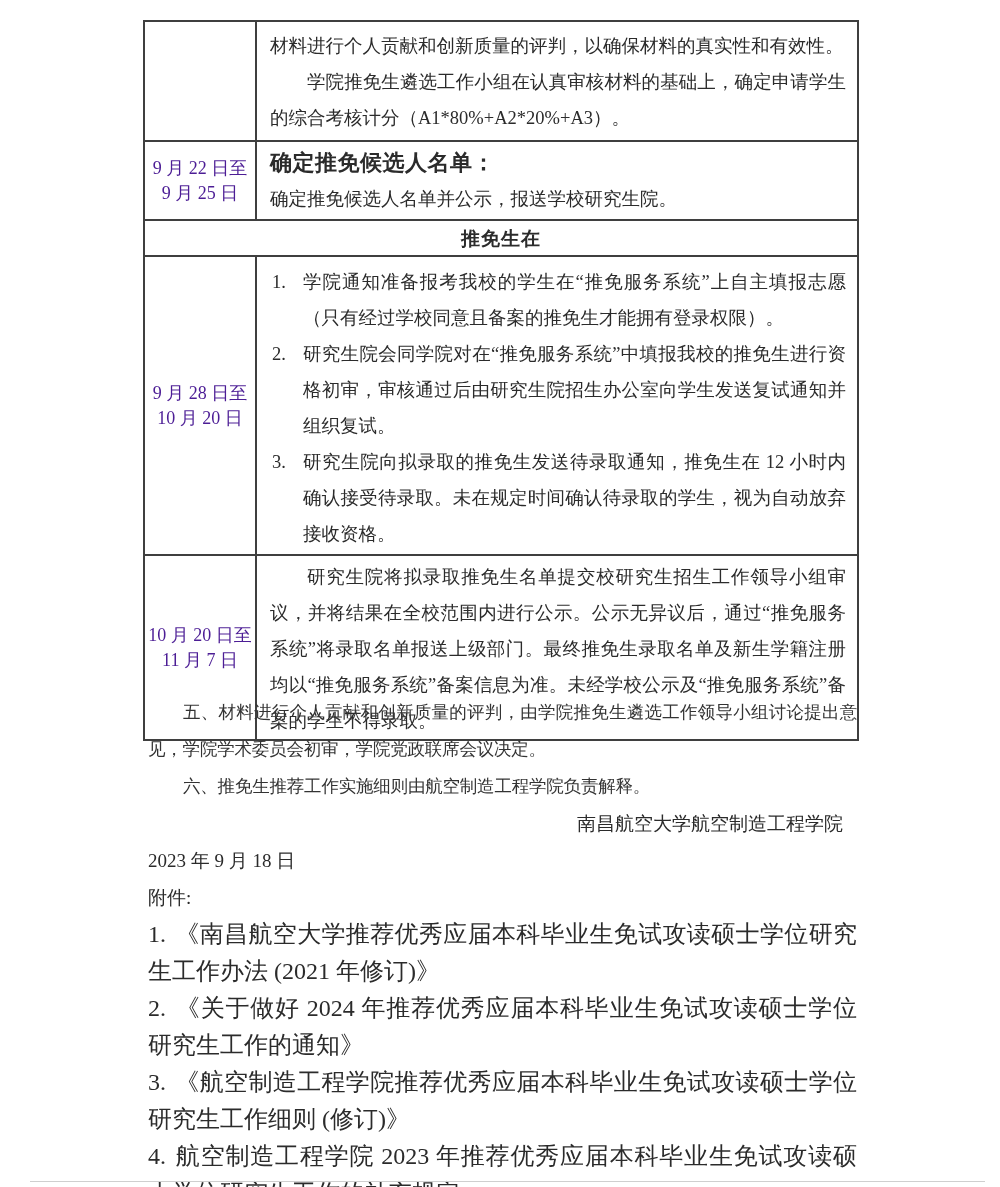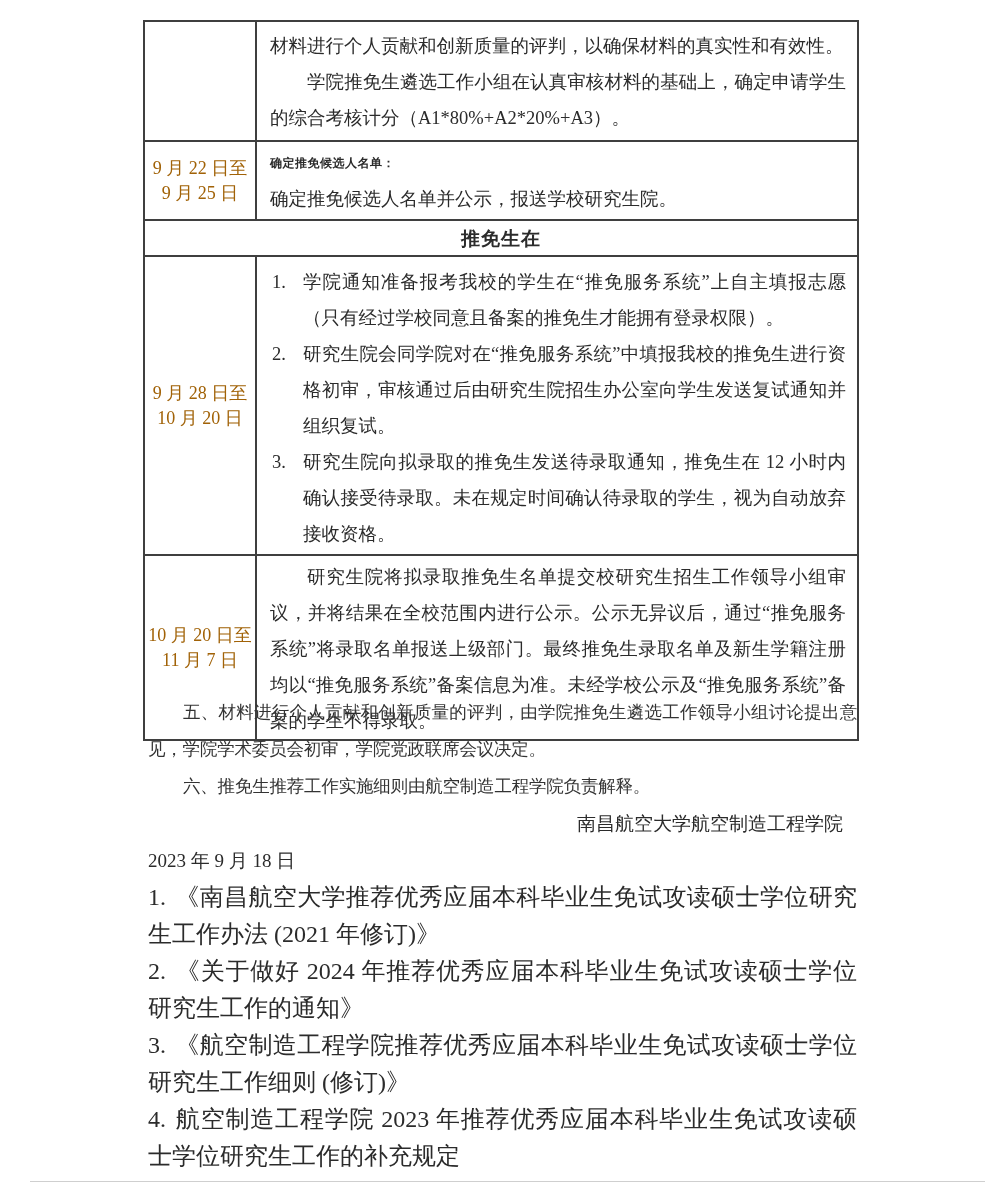--- a/index.html
+++ b/index.html
@@ -15,21 +15,21 @@
   table.schedule {
     position: absolute; left: 143px; top: 20px;
     width: 714px; border-collapse: collapse; table-layout: fixed;
   }
   col.c-date { width: 112px; }
   col.c-content { width: 602px; }
   table.schedule td { border: 2px solid #3f3f3f; margin-top: 12px; }
 
   .date-cell {
     text-align: center; vertical-align: middle;
-    font-size: 18px; line-height: 25px; color: #a16207;
+    font-size: 18px; line-height: 25px; color: #4c1d95;
   }
   .content-cell {
     vertical-align: top; text-align: justify;
     font-size: 18.5px; line-height: 36px;
     padding: 6px 11px 0 13px;
   }
   .content-cell p { margin: 0; }
   .indent { text-indent: 2em; }
   .noindent { text-indent: 0; }
 
@@ -38,21 +38,21 @@
   tr.r2 .content-cell { padding-top: 3px; }
   tr.r3 td { height: 34px; }
   tr.r4 td { height: 258px; }
   tr.r4 .content-cell { padding-top: 7px; padding-bottom: 2px; }
   tr.r5 td { height: 144px; }
   tr.r5 .content-cell { padding-top: 3px; }
 
   .cell-title {
     font-weight: bold;
     font-family: Liberation Sans, sans-serif;
-    font-size: 12px; letter-spacing: 0.5px;
+    font-size: 22px; letter-spacing: 0.5px;
   }
   .phase-cell {
     text-align: center; vertical-align: middle;
     font-weight: bold; font-size: 19px; letter-spacing: 1px;
     font-family: "DejaVu Sans", "Liberation Sans", sans-serif;
     line-height: 34px; padding: 0;
   }
 
   ol.steps { list-style: none; margin: 0; padding: 0; }
   ol.steps li { position: relative; padding-left: 33px; margin: 0; }
@@ -147,20 +147,21 @@
       </td>
     </tr>
   </tbody>
     </table>
 
   <div class="sections">
     <p class="sans-para">五、材料进行个人贡献和创新质量的评判，由学院推免生遴选工作领导小组讨论提出意见，学院学术委员会初审，学院党政联席会议决定。</p>
     <p class="sans-para">六、推免生推荐工作实施细则由航空制造工程学院负责解释。</p>
     <p class="sig-org">南昌航空大学航空制造工程学院</p>
     <p class="sig-date">2023 年 9 月 18 日</p>
+    <p class="attach-label">附件:</p>
 
     <p class="attach-item">
       <span class="anum">1.</span><span class="atext">《南昌航空大学推荐优秀应届本科毕业生免试攻读硕士学位研究生工作办法 (2021 年修订)》</span>
     </p>
     <p class="attach-item">
       <span class="anum">2.</span><span class="atext">《关于做好 2024 年推荐优秀应届本科毕业生免试攻读硕士学位研究生工作的通知》</span>
     </p>
     <p class="attach-item">
       <span class="anum">3.</span><span class="atext">《航空制造工程学院推荐优秀应届本科毕业生免试攻读硕士学位研究生工作细则 (修订)》</span>
     </p>

